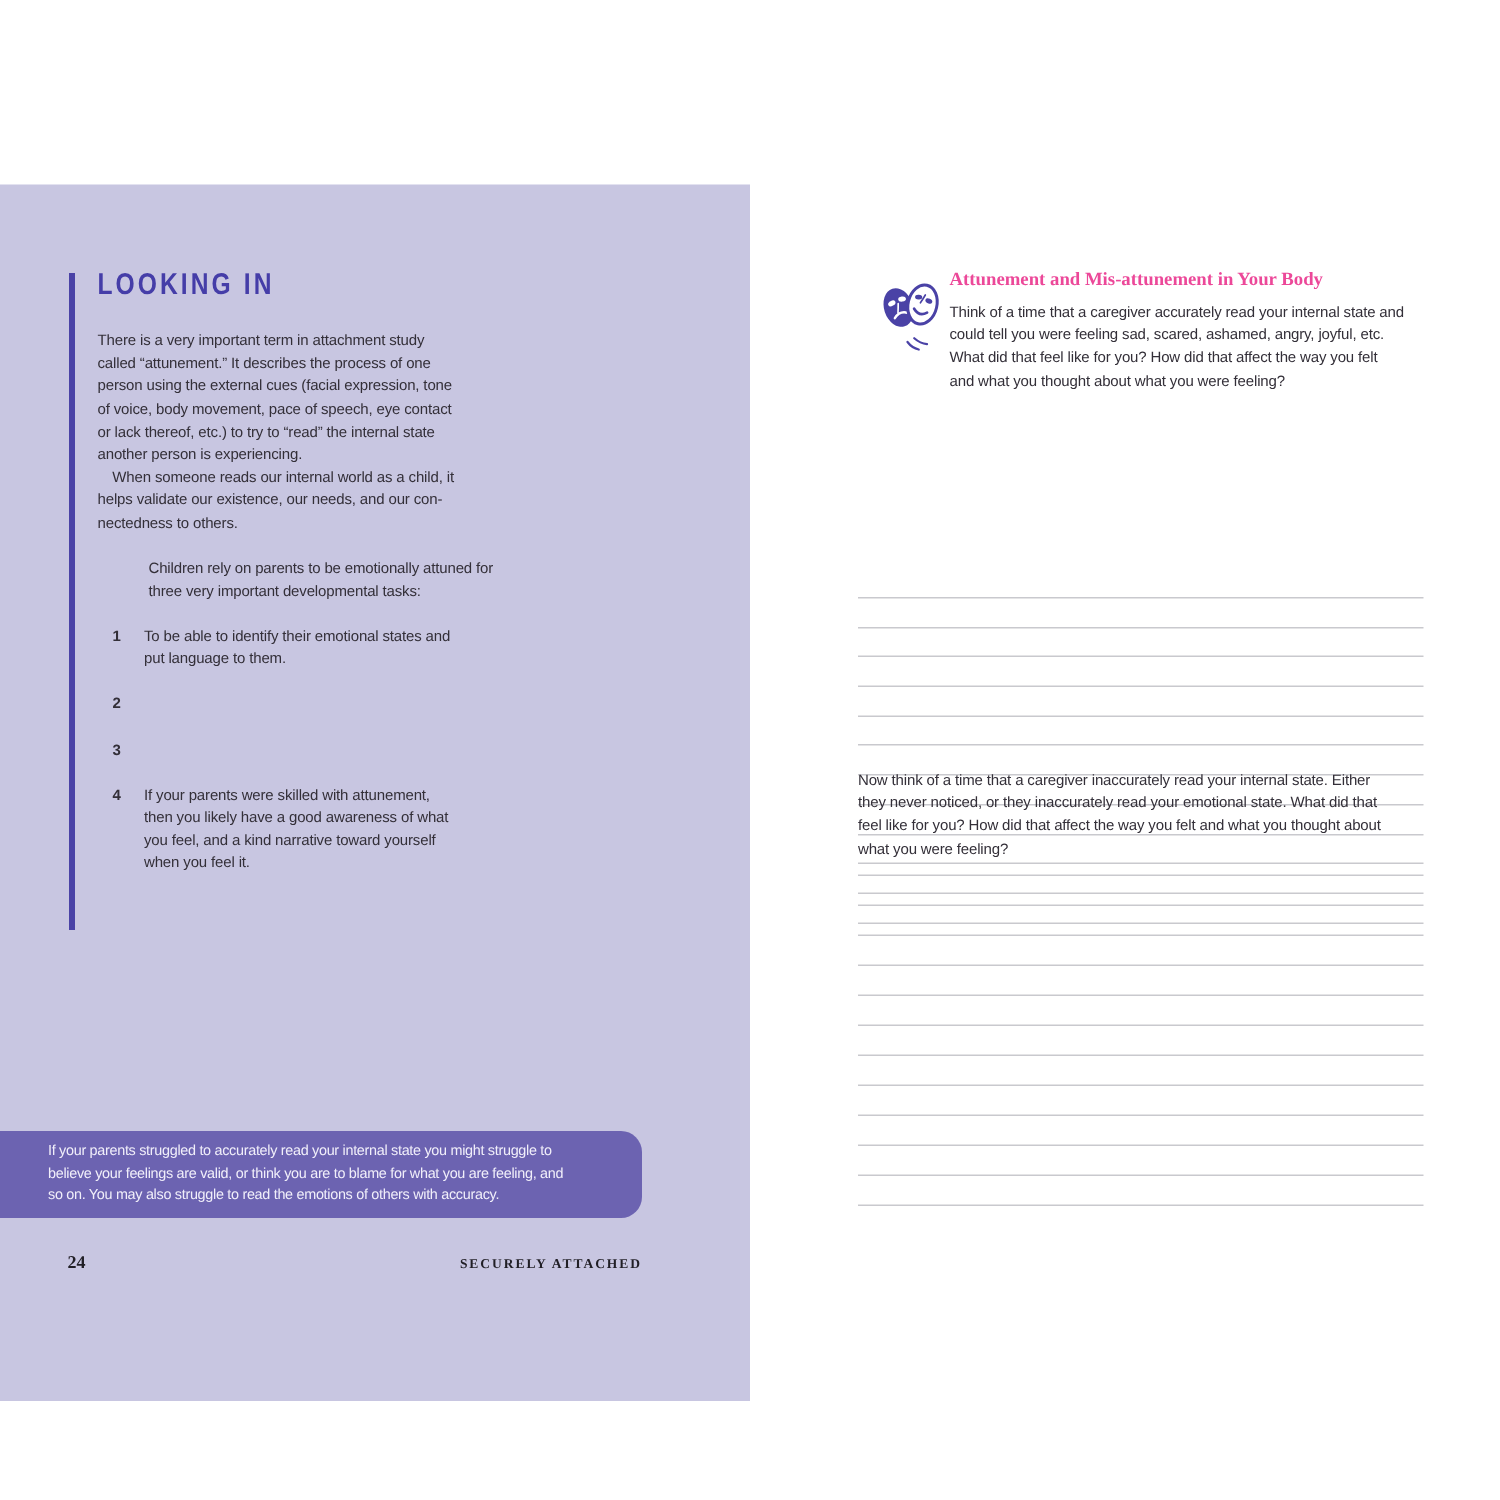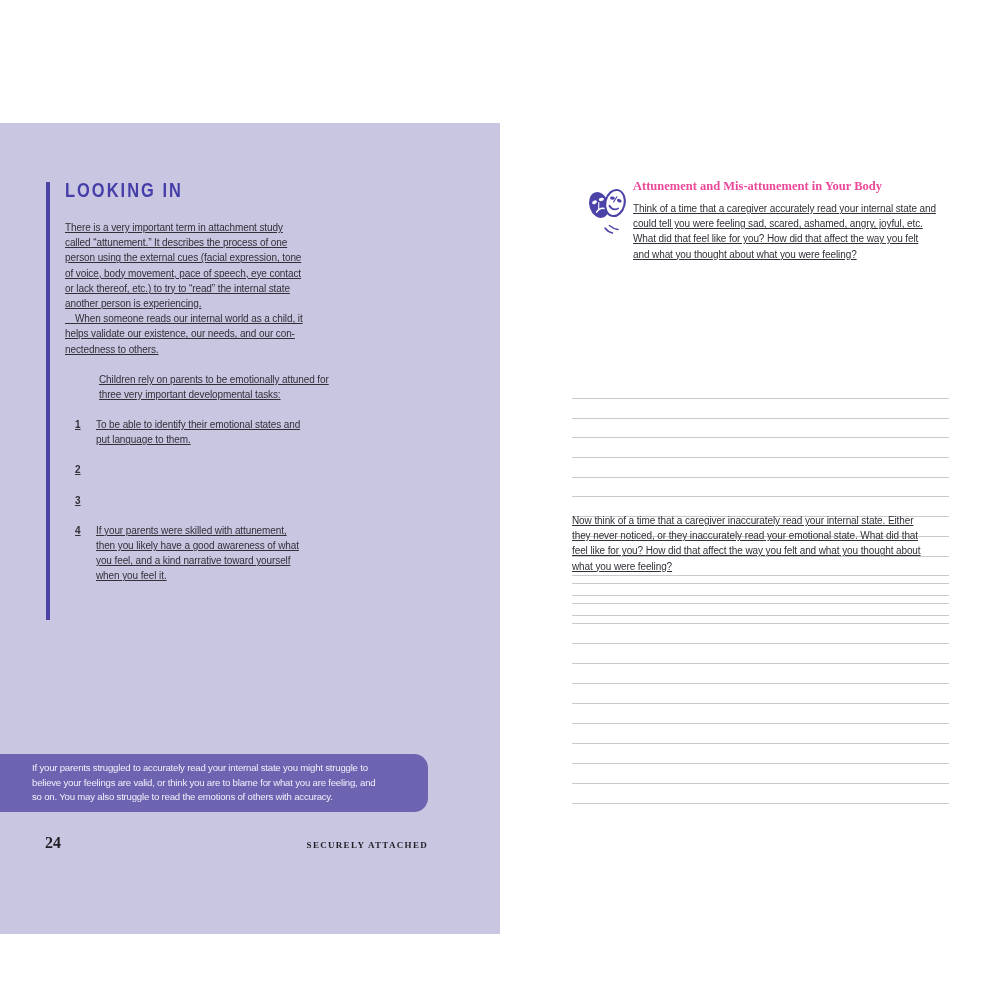--- a/index.html
+++ b/index.html
@@ -5,35 +5,35 @@
   html,body{margin:0;padding:0;background:#ffffff;}
   body{width:1000px;height:1000px;position:relative;font-family:"Liberation Sans",sans-serif;}
   .page{position:absolute;top:123px;height:811px;overflow:hidden;}
   .left-page{left:0;width:500px;background:#c8c6e1;}
   .right-page{left:500px;width:500px;background:#ffffff;}
 
   
   .accent-bar{position:absolute;left:46px;top:59px;width:3.5px;height:438px;background:#4a42a6;}
   .lp-heading{position:absolute;left:65px;top:56px;font-weight:bold;font-size:20px;
     letter-spacing:2.5px;color:#453da8;transform:scaleX(0.82);transform-origin:left top;white-space:nowrap;}
-  .bodytext{font-size:10px;line-height:15.2px;letter-spacing:-0.1px;color:#332f38;white-space:pre-line;text-decoration:underline;}
+  .bodytext{font-size:10px;line-height:15.2px;letter-spacing:-0.1px;color:#332f38;white-space:pre-line;}
   .lp-para1{position:absolute;left:65px;top:97px;width:282px;}
   .lp-para2{position:absolute;left:65px;top:249px;width:282px;margin-left:34px;}
   .lp-list{position:absolute;left:65px;top:294px;width:290px;}
   .lp-item{display:flex;margin-bottom:15px;}
   .lp-item .num{width:21px;padding-left:10px;font-weight:bold;flex:none;letter-spacing:0;}
   .lp-item .itxt{flex:1;}
   .callout{position:absolute;left:0;top:631px;width:428px;box-sizing:border-box;
     background:#6c63b1;border-radius:0 14px 14px 0;padding:7px 14px 7px 32px;
     color:#f1effa;font-size:9.6px;line-height:14.6px;letter-spacing:-0.2px;white-space:pre-line;}
   .pfooter{position:absolute;top:711px;display:flex;justify-content:space-between;align-items:baseline;
     font-family:"Liberation Serif",serif;color:#211f26;}
   .lp-footer{left:45px;right:72px;}
   .rp-footer{left:72px;right:52px;}
-  .pagenum{font-weight:bold;font-size:16px;}
+  .pagenum{font-weight:bold;font-size:12px;}
   .runhead{font-weight:bold;font-size:9px;letter-spacing:1.3px;}
 
   
   .masks-icon{position:absolute;left:85px;top:57px;}
   .rp-title{position:absolute;left:133px;top:56px;font-family:"Liberation Serif",serif;
     font-weight:bold;font-size:12.5px;color:#ec4899;white-space:nowrap;}
   .rp-prompt1{position:absolute;left:133px;top:78px;width:360px;}
   .rp-prompt2{position:absolute;left:72px;top:390px;width:400px;}
   .wlines{position:absolute;left:72px;width:377px;}
   .lines-1{top:275px;--step:18.7px;}

